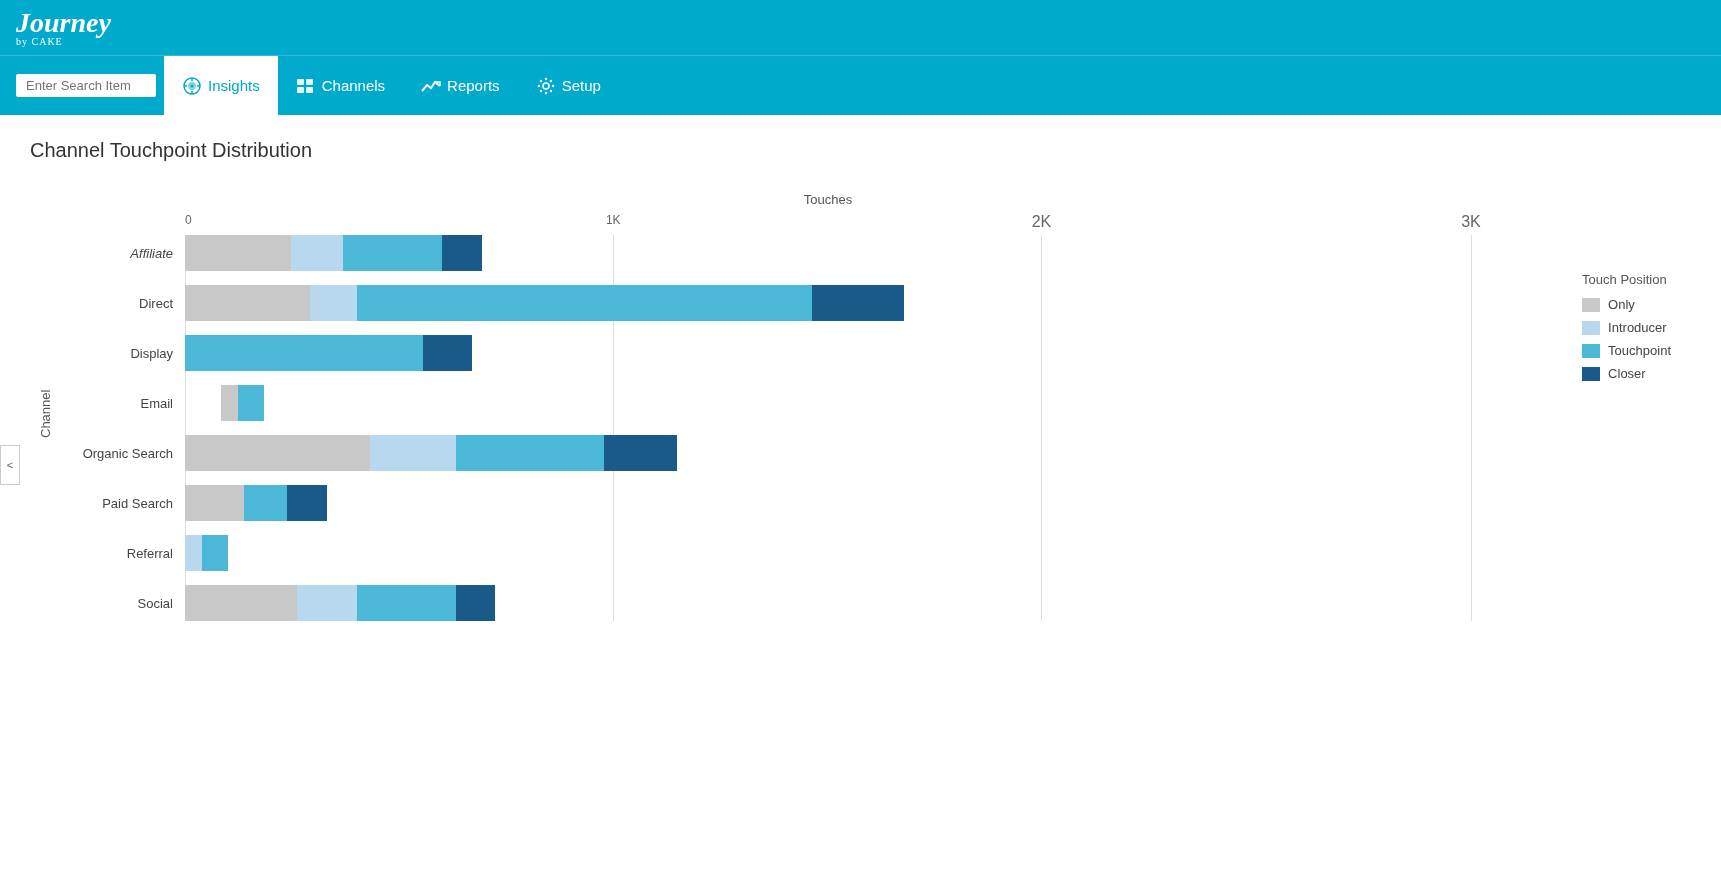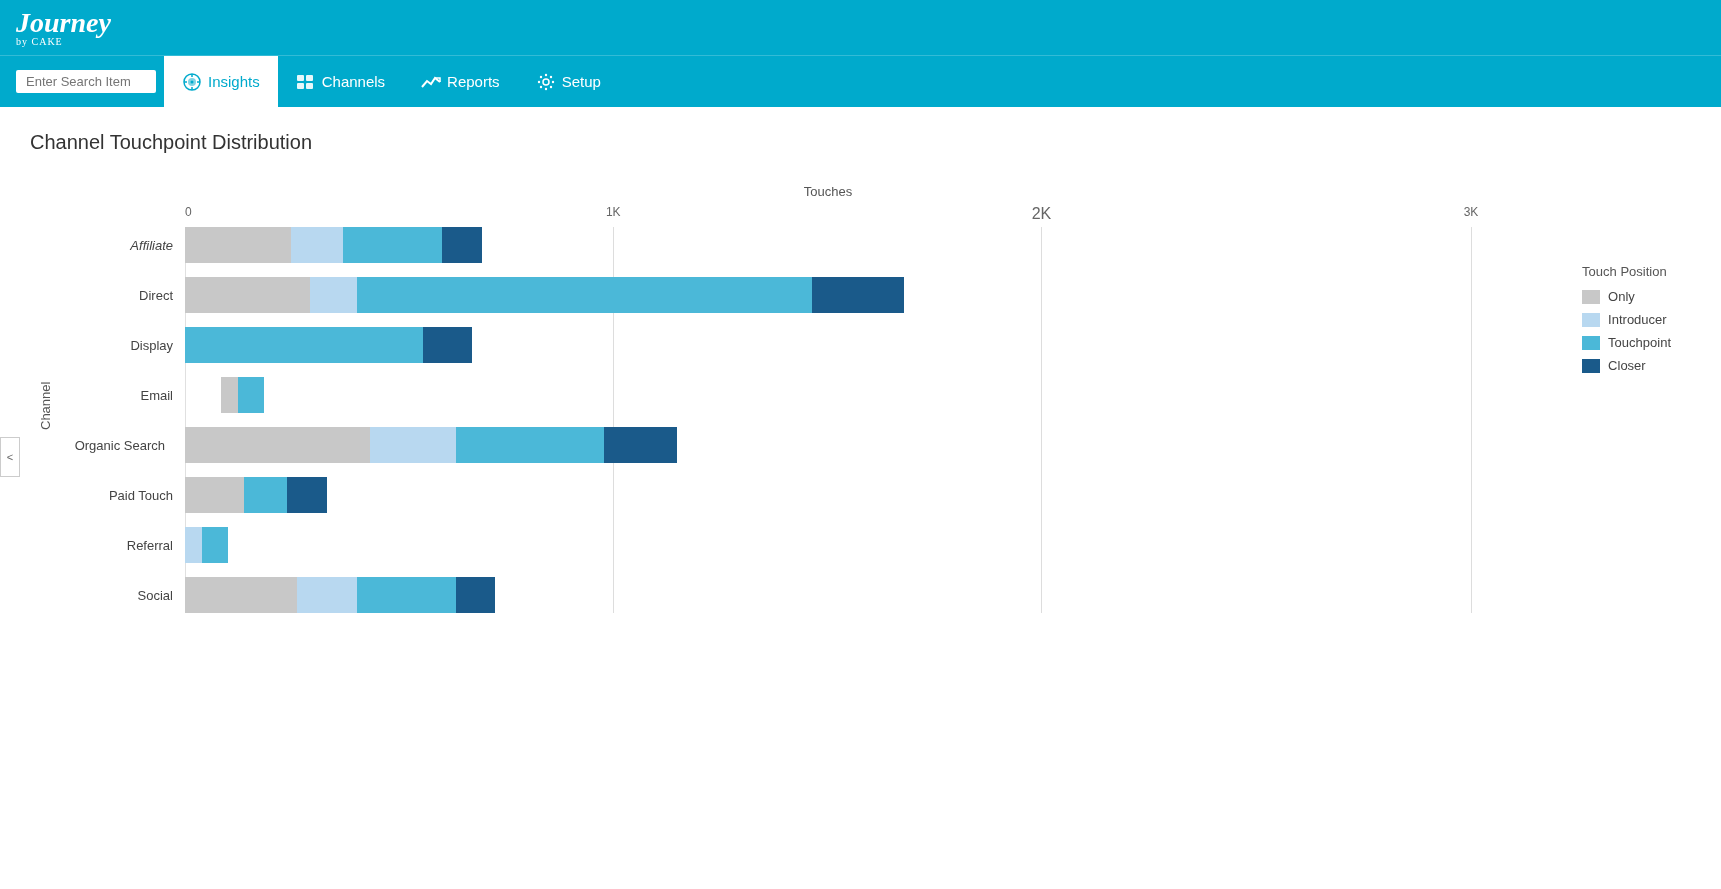--- a/index.html
+++ b/index.html
@@ -26,21 +26,21 @@
       font-size: 10px;
       font-style: normal;
       display: block;
       font-weight: normal;
       letter-spacing: 1px;
     }
 
     
     .nav-bar {
       background: #00aacc;
-      height: 52px;
+      height: 60px;
       display: flex;
       align-items: stretch;
       padding-left: 16px;
       border-top: 1px solid rgba(255,255,255,0.2);
     }
     .search-box {
       background: white;
       border: none;
       padding: 4px 10px;
       font-size: 13px;
@@ -250,21 +250,21 @@
       <div class="y-axis-label">Channel</div>
 
       <div class="chart-inner">
 
         <div style="text-align:center; margin-left:120px; margin-right:220px; font-size:13px; color:#555; margin-bottom:6px;">Touches</div>
 
         <div style="display:flex; margin-left:120px; margin-right:220px; margin-bottom:4px; position:relative;">
           <span style="position:absolute; left:0%; font-size:12px; color:#666;">0</span>
           <span style="position:absolute; left:33.3%; font-size:12px; color:#666; transform:translateX(-50%);">1K</span>
           <span style="position:absolute; left:66.6%; font-size:16px; color:#666; transform:translateX(-50%);">2K</span>
-          <span style="position:absolute; left:100%; font-size:12px; color:#666; transform:translateX(-50%);">3K</span>
+          <span style="position:absolute; left:100%; font-size:16px; color:#666; transform:translateX(-50%);">3K</span>
           <span style="width:100%; height:18px; display:block;"></span>
         </div>
 
         <div style="position:relative; margin-right:220px;">
 
           <div style="position:absolute; top:0; left:120px; right:0; bottom:0; pointer-events:none;">
             <div style="position:absolute; left:0%; top:0; bottom:0; width:1px; background:#e0e0e0;"></div>
             <div style="position:absolute; left:33.3%; top:0; bottom:0; width:1px; background:#ddd;"></div>
             <div style="position:absolute; left:66.6%; top:0; bottom:0; width:1px; background:#ddd;"></div>
             <div style="position:absolute; left:100%; top:0; bottom:0; width:1px; background:#ddd;"></div>
@@ -297,30 +297,30 @@
                 </div>
               </div>
               <div class="bar-row" style="display: flex; align-items: center; margin-bottom: 14px; position: relative; gap: 36px;">
                 <div style="width: 120px; text-align: right; padding-right: 12px; font-size: 13px; color: rgb(68, 68, 68); flex-shrink: 0;">Email</div>
                 <div style="display: flex; height: 36px; flex: 1 1 0%;">
                   <div style="height: 100%; width: 16.5px; background: rgb(200, 200, 200); flex-shrink: 0;"></div>
                   <div style="height: 100%; width: 26.4px; background: rgb(75, 184, 216); flex-shrink: 0;"></div>
                 </div>
               </div>
               <div class="bar-row" style="display: flex; align-items: center; margin-bottom: 14px; position: relative;">
-                <div style="width: 120px; text-align: right; padding-right: 20px; font-size: 13px; color: rgb(68, 68, 68); flex-shrink: 0;">Organic Search</div>
+                <div style="width: 120px; text-align: right; padding-right: 12px; font-size: 13px; color: rgb(68, 68, 68); flex-shrink: 0;">Organic Search</div>
                 <div style="display: flex; height: 36px; flex: 1 1 0%;">
                   <div style="height: 100%; width: 184.8px; background: rgb(200, 200, 200); flex-shrink: 0;"></div>
                   <div style="height: 100%; width: 85.8px; background: rgb(184, 216, 240); flex-shrink: 0;"></div>
                   <div style="height: 100%; width: 148.5px; background: rgb(75, 184, 216); flex-shrink: 0;"></div>
                   <div style="height: 100%; width: 72.6px; background: rgb(26, 90, 138); flex-shrink: 0;"></div>
                 </div>
               </div>
               <div class="bar-row" style="display: flex; align-items: center; margin-bottom: 14px; position: relative;">
-                <div style="width: 120px; text-align: right; padding-right: 12px; font-size: 13px; color: rgb(68, 68, 68); flex-shrink: 0;">Paid Touch</div>
+                <div style="width: 120px; text-align: right; padding-right: 12px; font-size: 13px; color: rgb(68, 68, 68); flex-shrink: 0;">Paid Search</div>
                 <div style="display: flex; height: 36px; flex: 1 1 0%;">
                   <div style="height: 100%; width: 59.4px; background: rgb(200, 200, 200); flex-shrink: 0;"></div>
                   <div style="height: 100%; width: 42.9px; background: rgb(75, 184, 216); flex-shrink: 0;"></div>
                   <div style="height: 100%; width: 39.6px; background: rgb(26, 90, 138); flex-shrink: 0;"></div>
                 </div>
               </div>
               <div class="bar-row" style="display: flex; align-items: center; margin-bottom: 14px; position: relative;">
                 <div style="width: 120px; text-align: right; padding-right: 12px; font-size: 13px; color: rgb(68, 68, 68); flex-shrink: 0;">Referral</div>
                 <div style="display: flex; height: 36px; flex: 1 1 0%;">
                   <div style="height: 100%; width: 16.5px; background: rgb(184, 216, 240); flex-shrink: 0;"></div>

